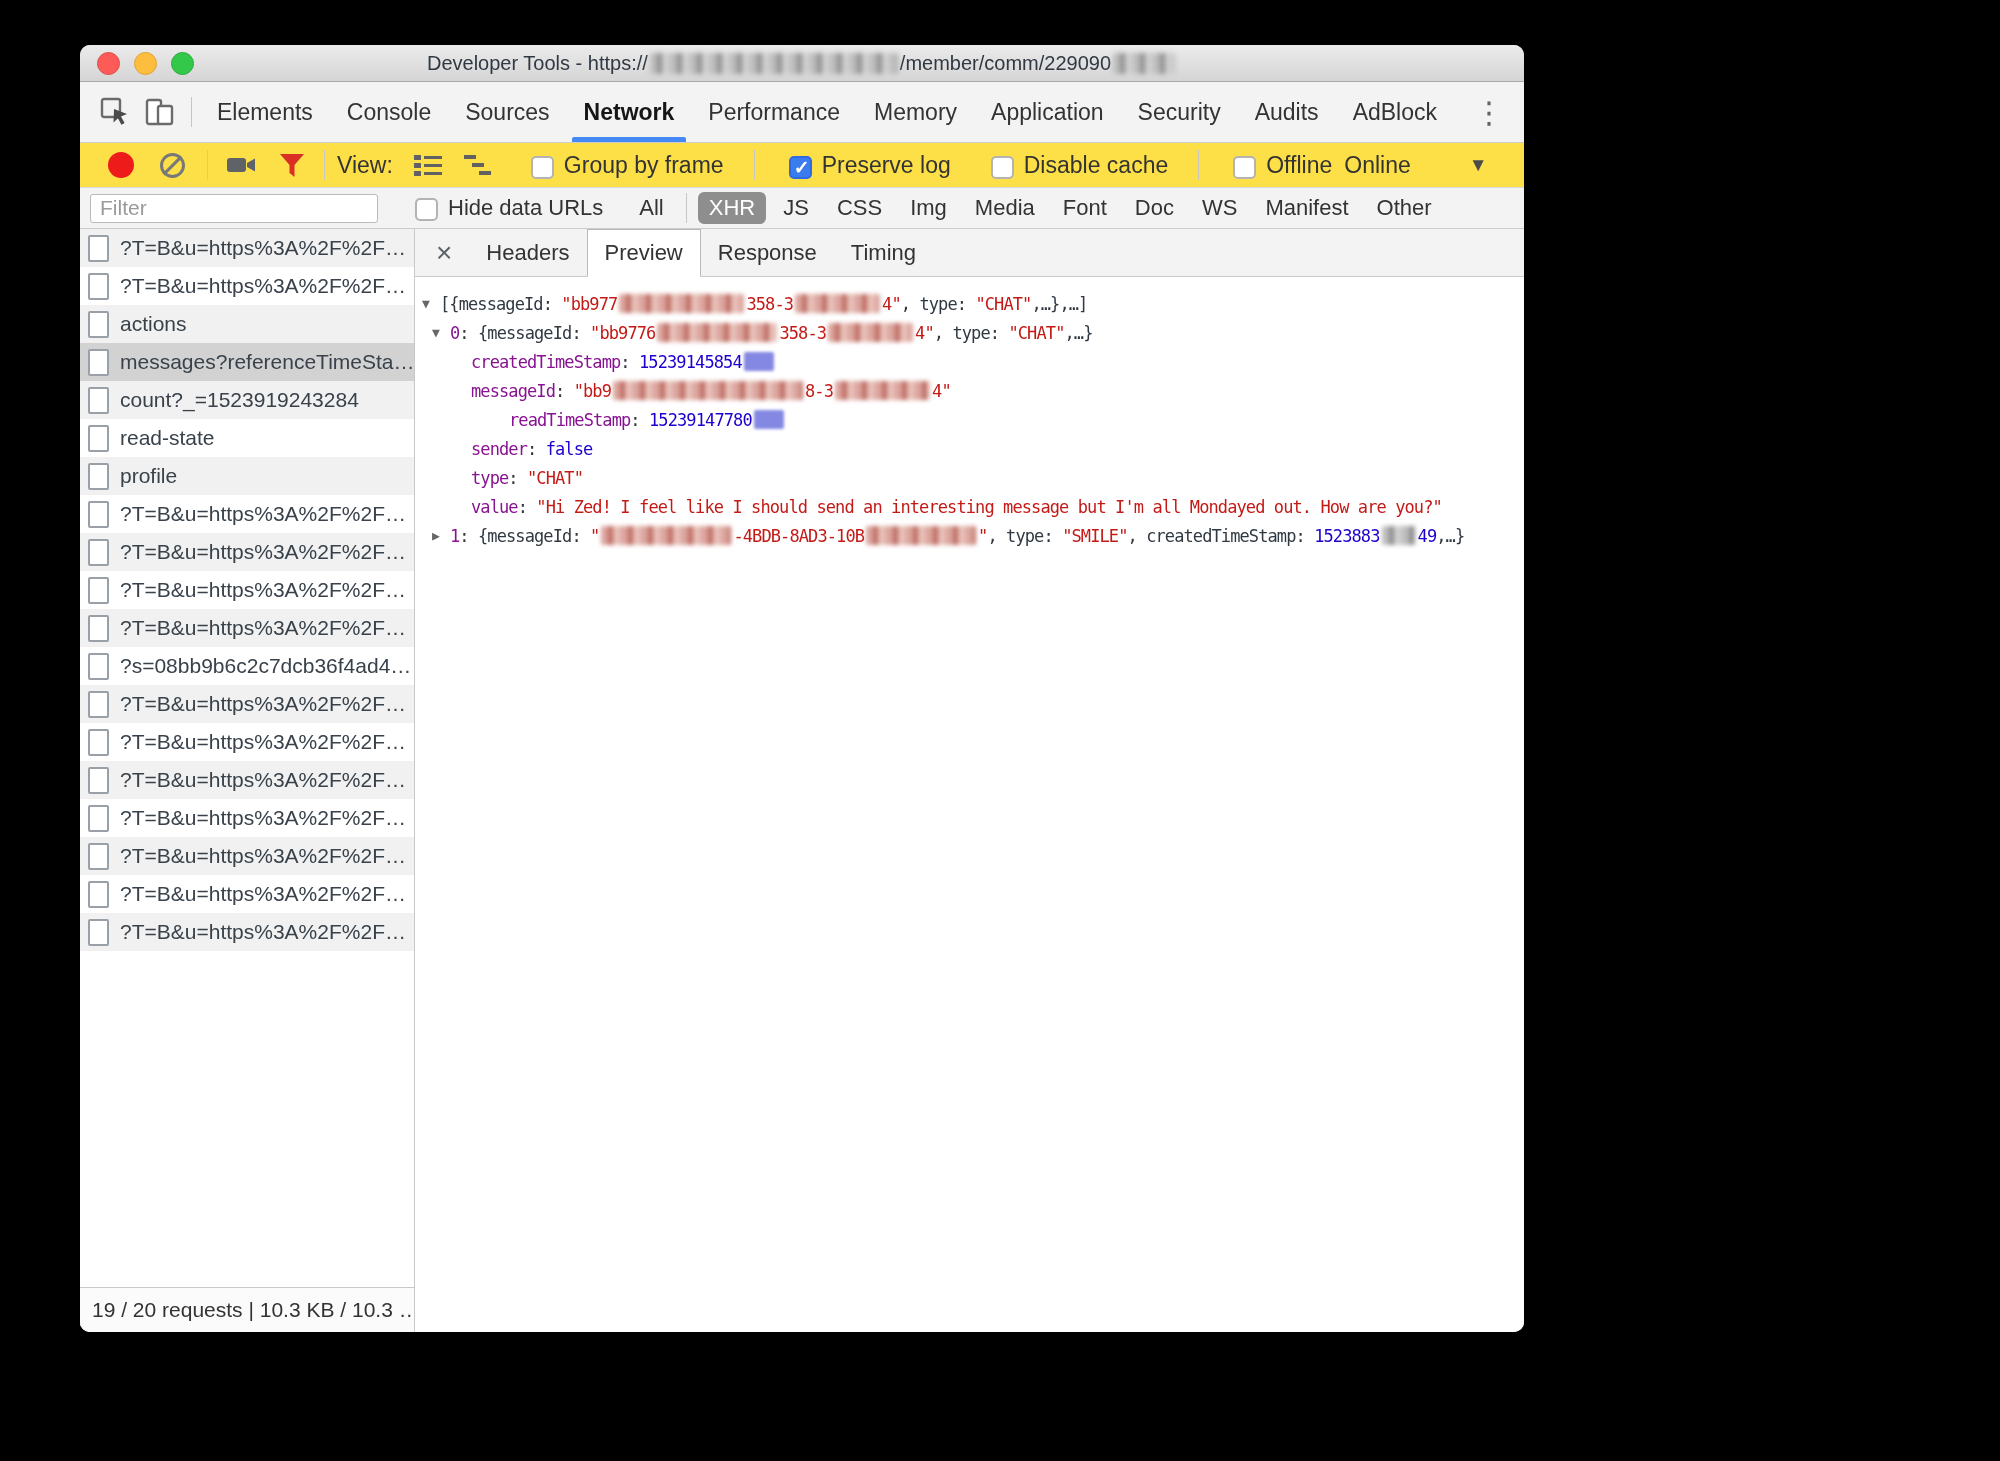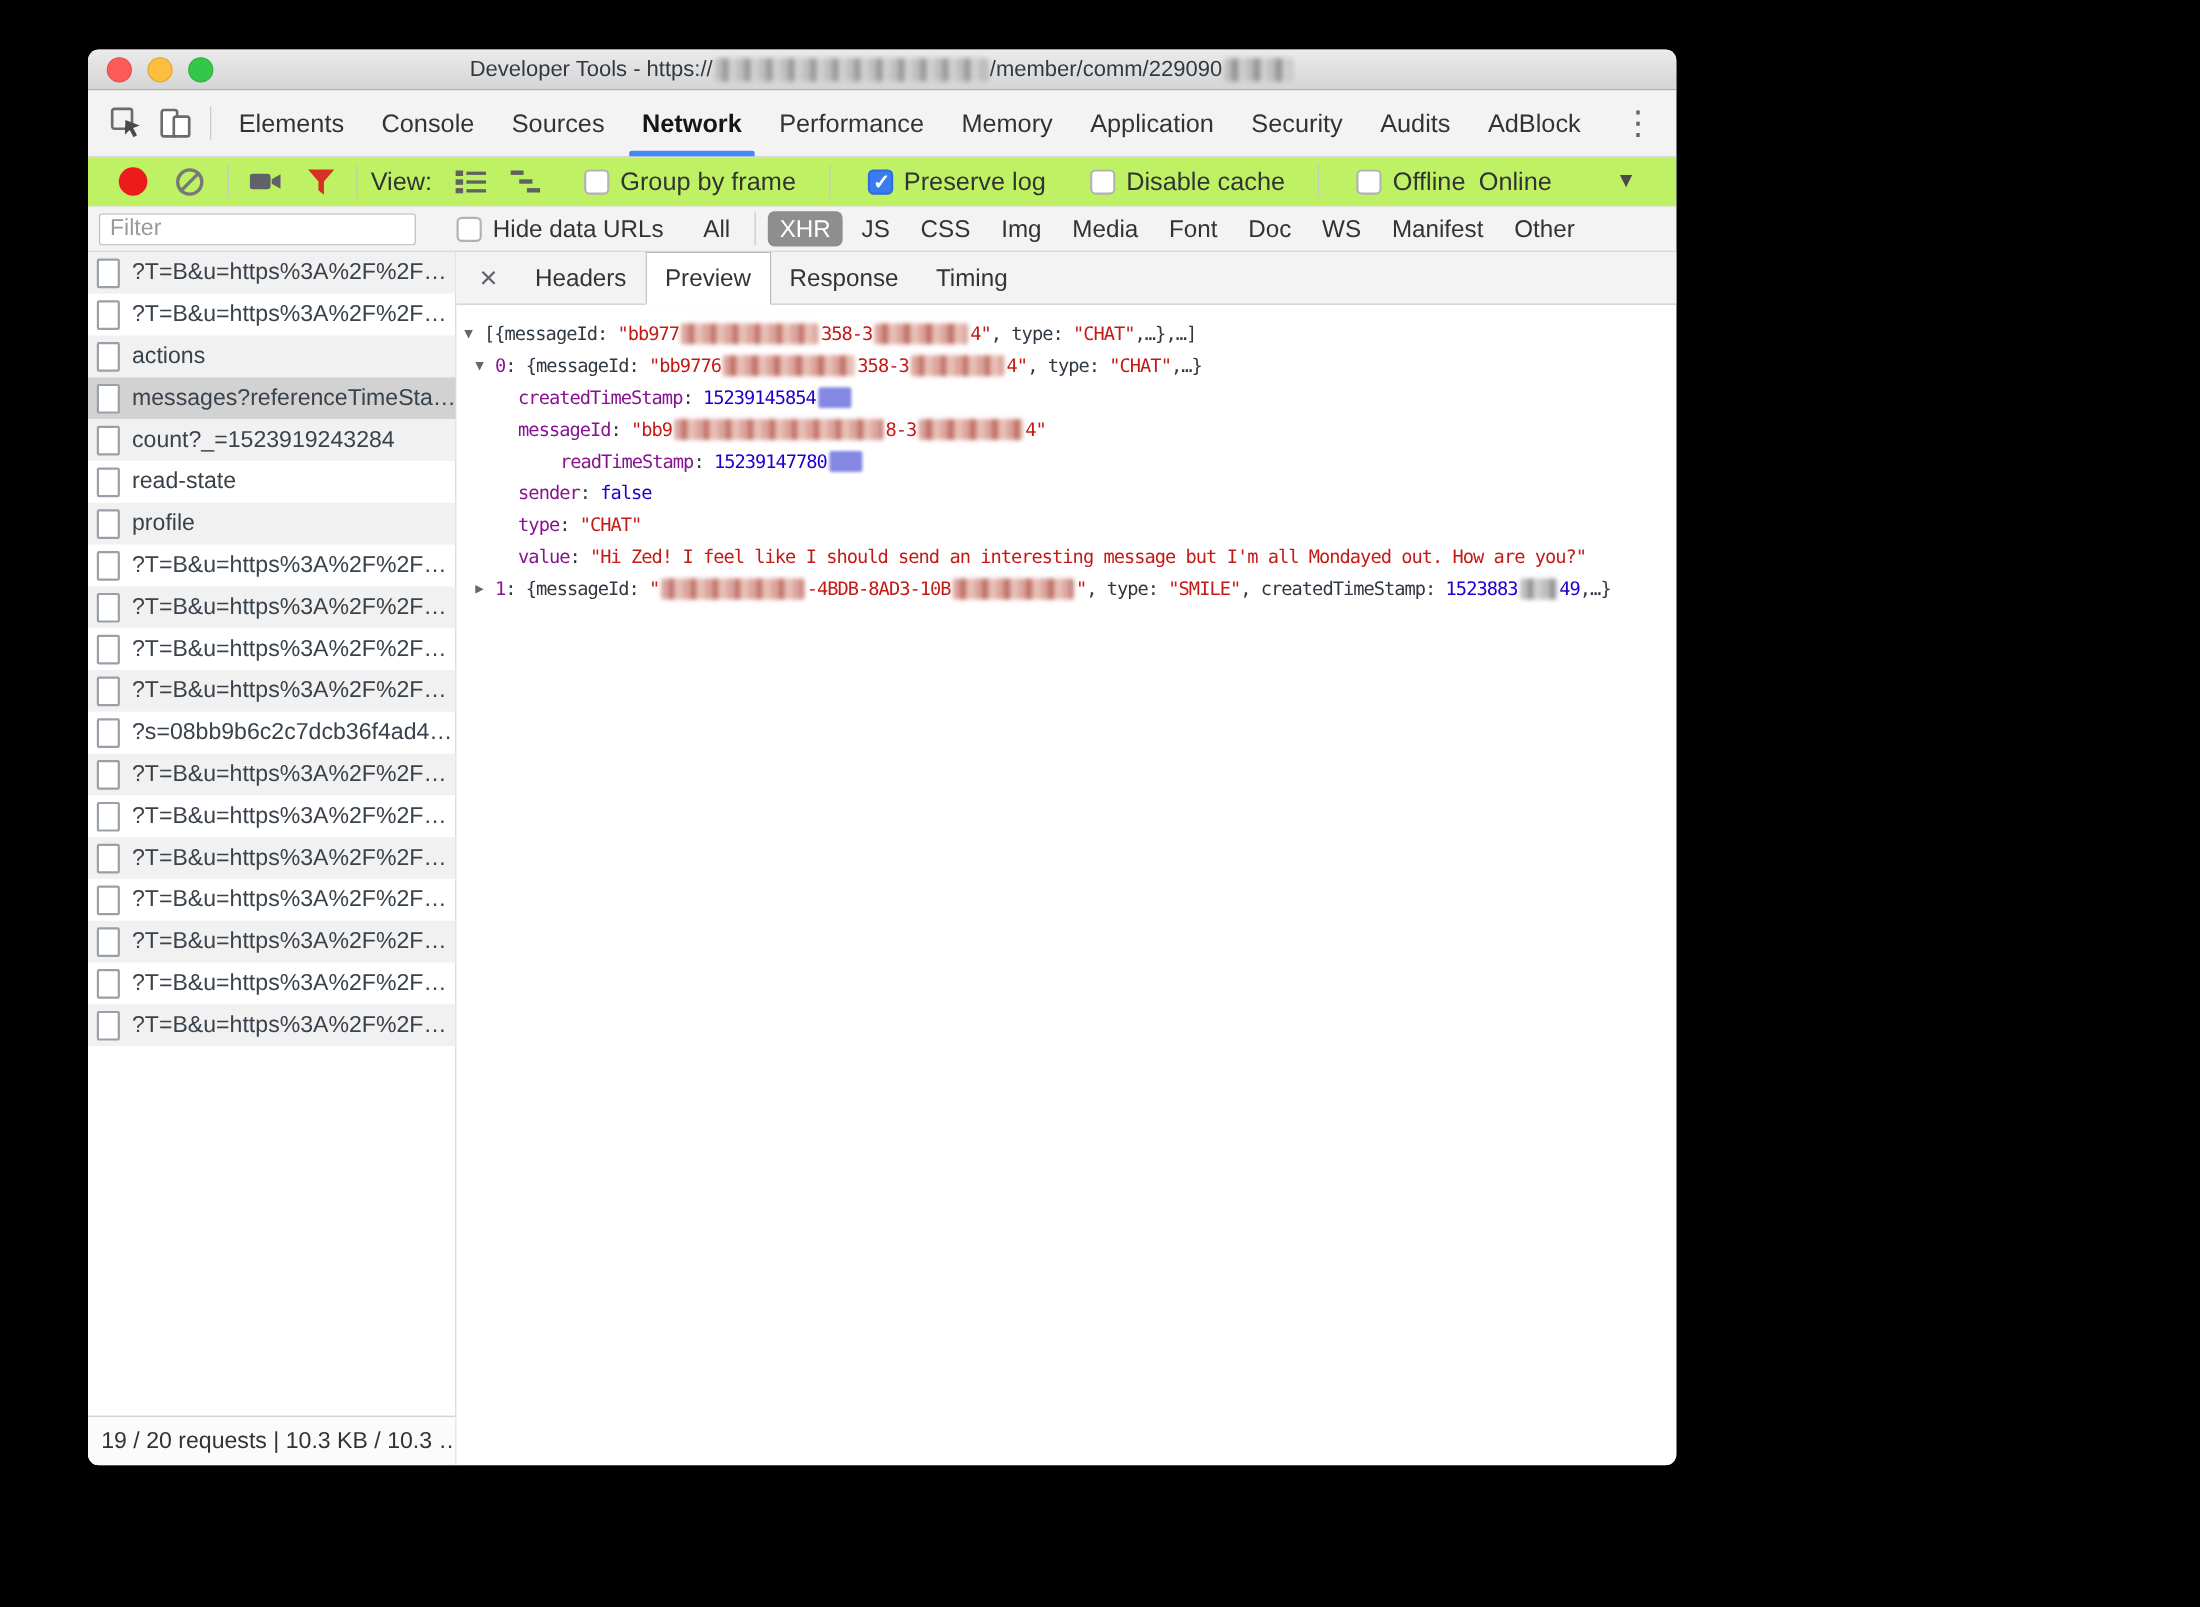--- a/index.html
+++ b/index.html
@@ -32,32 +32,32 @@
   .vsep { width:1px; height:30px; background:#c6c6c6; margin:0 8px; flex:none; }
   .tabs { display:flex; height:100%; }
   .tab { display:flex; align-items:center; padding:0 17px; font-size:23px;
          color:#333; position:relative; }
   .tab.selected { font-weight:bold; color:#161616; }
   .tab.selected::after { content:""; position:absolute; left:5px; right:5px; bottom:0;
          height:5px; background:var(--c-accent,#4589f6); border-radius:2px 2px 0 0; }
   .kebab { margin-left:auto; padding:0 20px; font-size:30px; color:#5f6368; }
 
   
-  .toolbar { height:45px; background:#bef264; border-bottom:1px solid #dadada;
+  .toolbar { height:45px; background:#fde047; border-bottom:1px solid #dadada;
              display:flex; align-items:center; padding-left:16px;
              font-size:23px; color:#333; }
   .rec { width:26px; height:26px; border-radius:50%;
          background:var(--c-record,#ee1b1b); margin:0 12px; }
   .clear { width:25px; height:25px; border-radius:50%; border:3px solid #787878;
            position:relative; margin:0 14px; }
   .clear::after { content:""; position:absolute; left:-3px; top:8px; width:25px;
            height:3px; background:#787878; transform:rotate(-45deg); }
   .icon-btn { margin:0 11px; display:flex; align-items:center; }
   .tlabel { margin:0 10px 0 4px; }
-  .chkgroup { display:flex; align-items:center; margin-right:22px;padding-left:18px; }
+  .chkgroup { display:flex; align-items:flex-end; margin-right:22px;padding-left:18px; }
   .chk { width:23px; height:23px; border:2px solid #b3b3b3; border-radius:5px;
          background:#fff; margin-right:10px; flex:none; position:relative; }
   .chk.checked { background:var(--c-checkbox_checked,#3b7bf0); border-color:#2f6ae0; }
   .chk.checked::after { content:"✓"; position:absolute; color:#fff; font-size:19px;
          left:3px; top:-2px; font-weight:bold; }
   .dd { color:#4a4a4a; font-size:19px; margin-left:58px; }
 
   
   .filterbar { height:41px; background:#f3f3f3; border-bottom:1px solid #ccc;
                display:flex; align-items:center; padding-left:10px;

